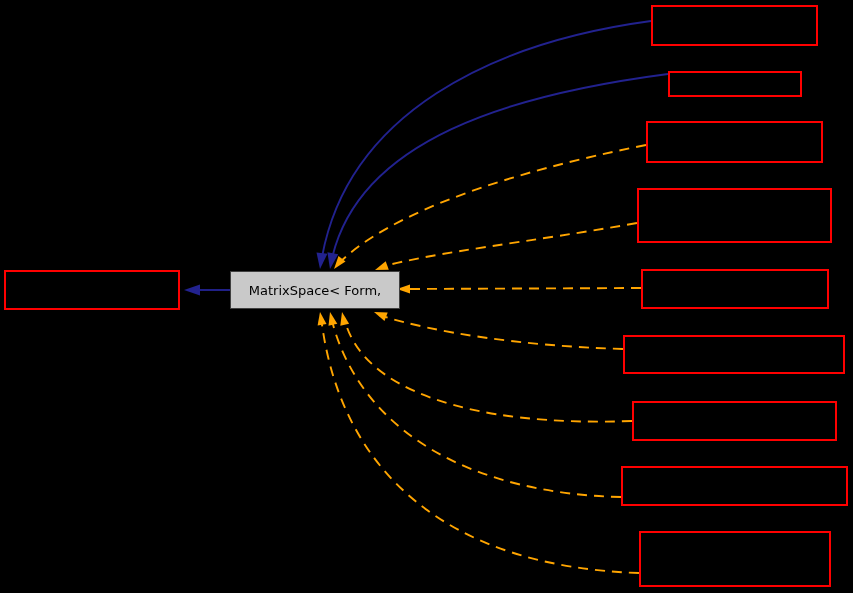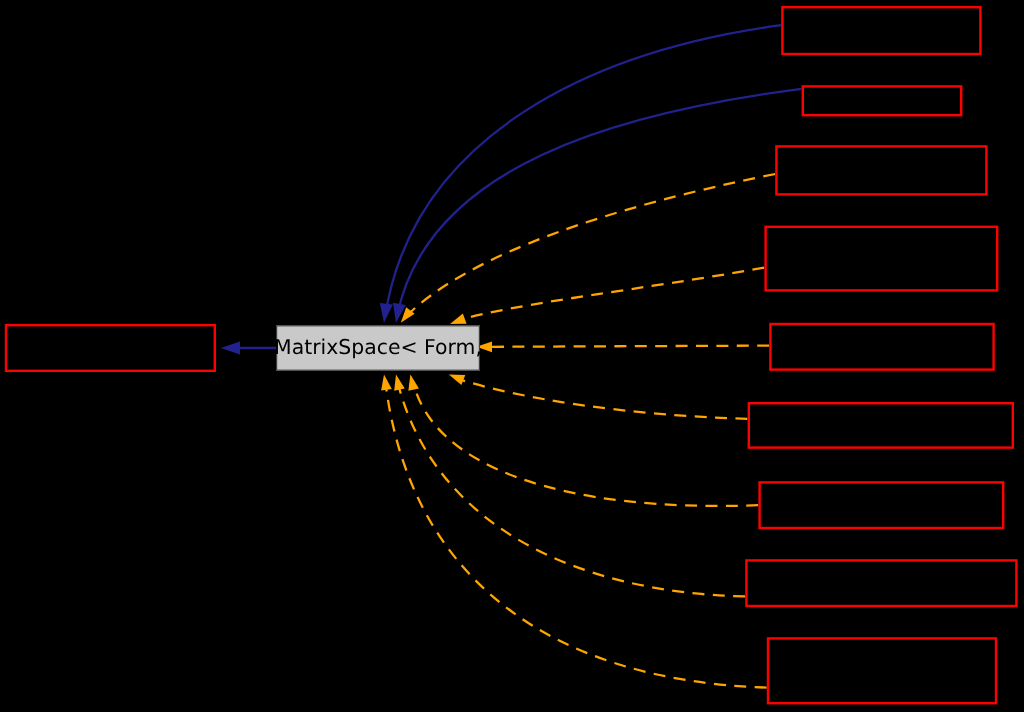--- a/index.html
+++ b/index.html
@@ -32,21 +32,21 @@
     background: #000000;
     cursor: pointer;
   }
   .center-node {
     position: absolute;
     box-sizing: border-box;
     display: flex;
     flex-direction: column;
     align-items: center;
     justify-content: center;
-    font-size: 17px;
+    font-size: 13px;
     line-height: 17px;
     white-space: nowrap;
     cursor: pointer;
   }
 </style>
 </head>
 <body>
 
 <div class="diagram">
   <svg class="edges-svg" viewBox="0 0 853 593" xmlns="http://www.w3.org/2000/svg">

